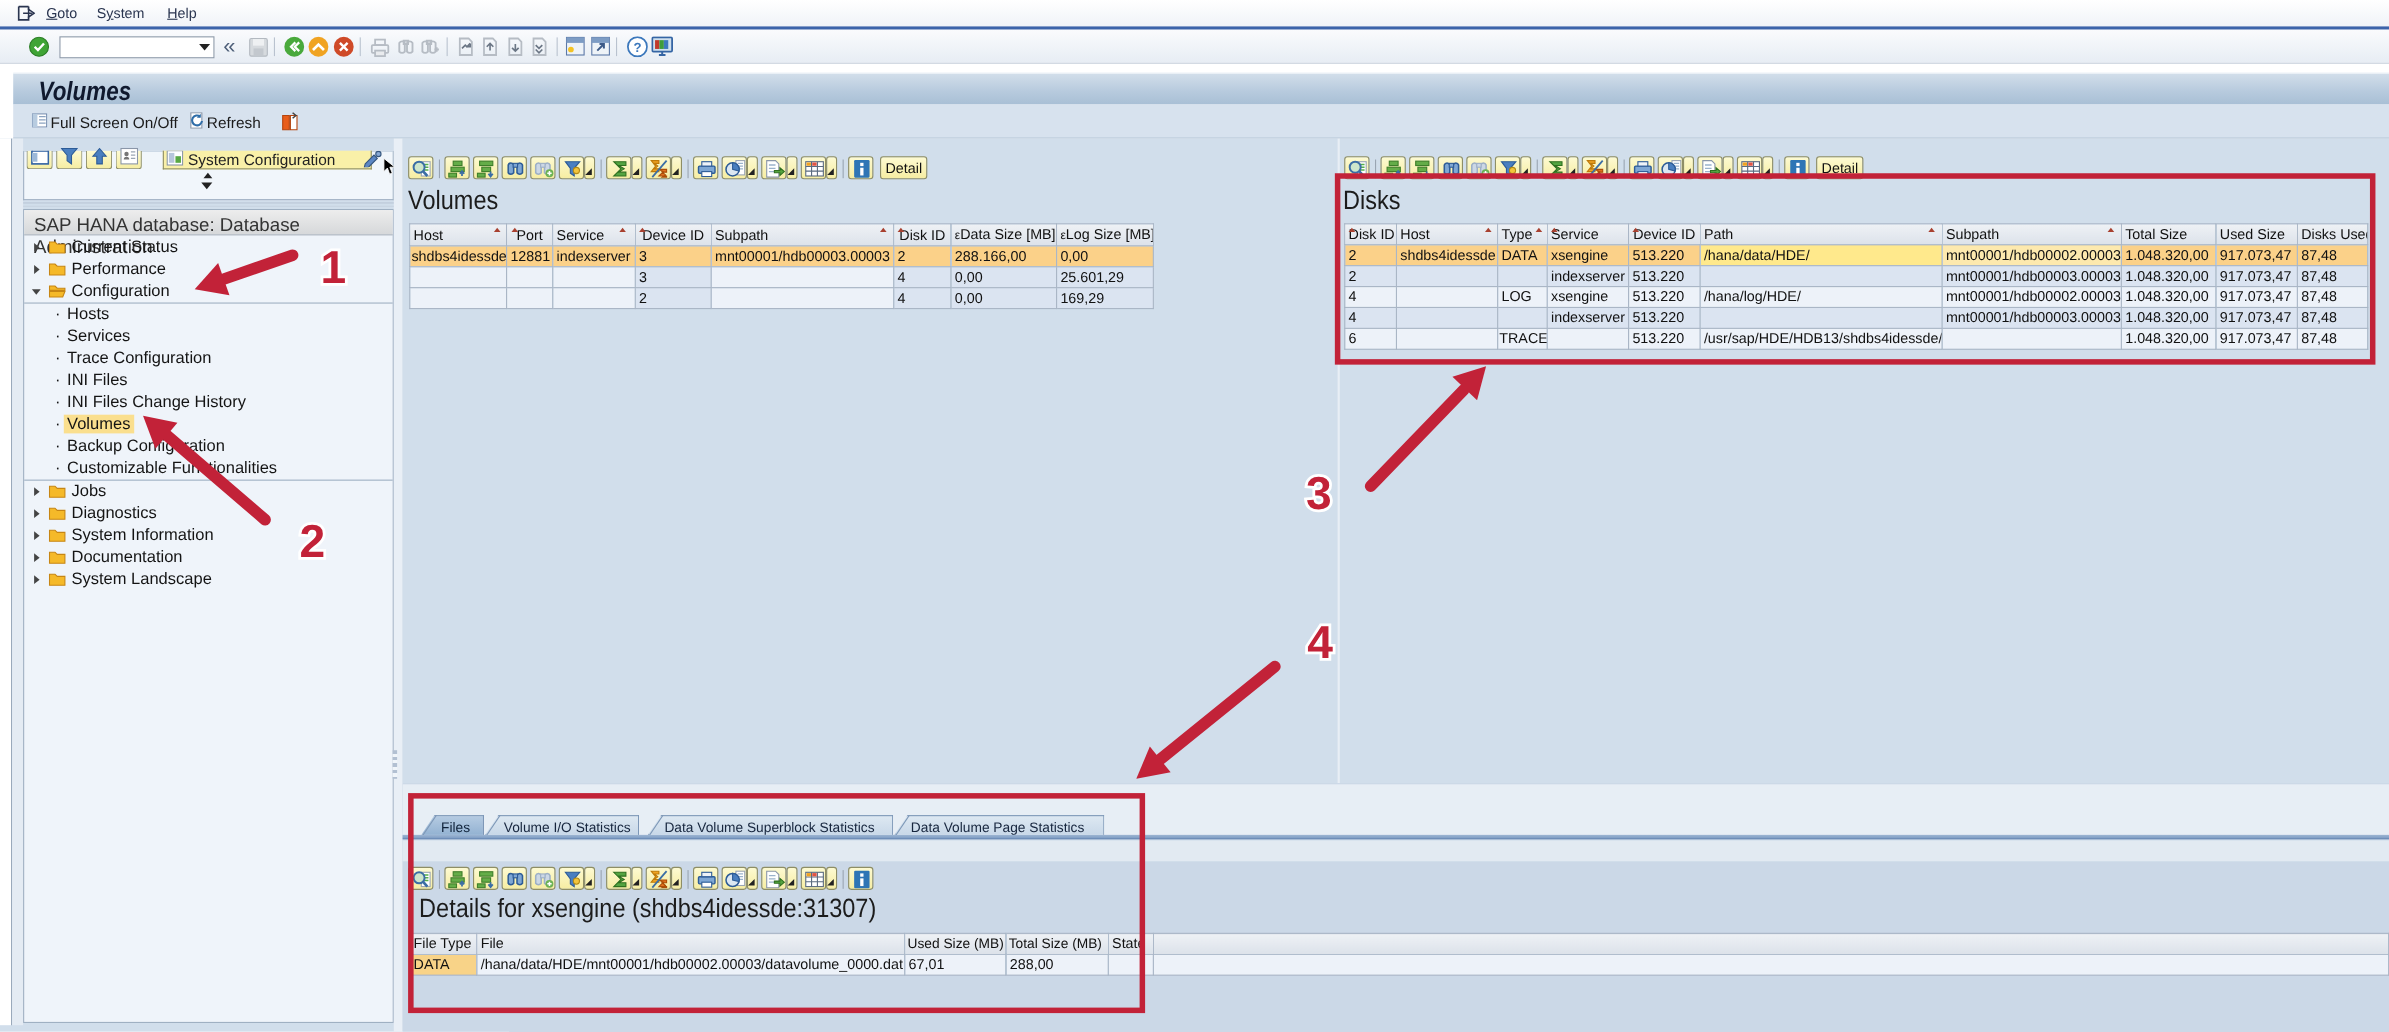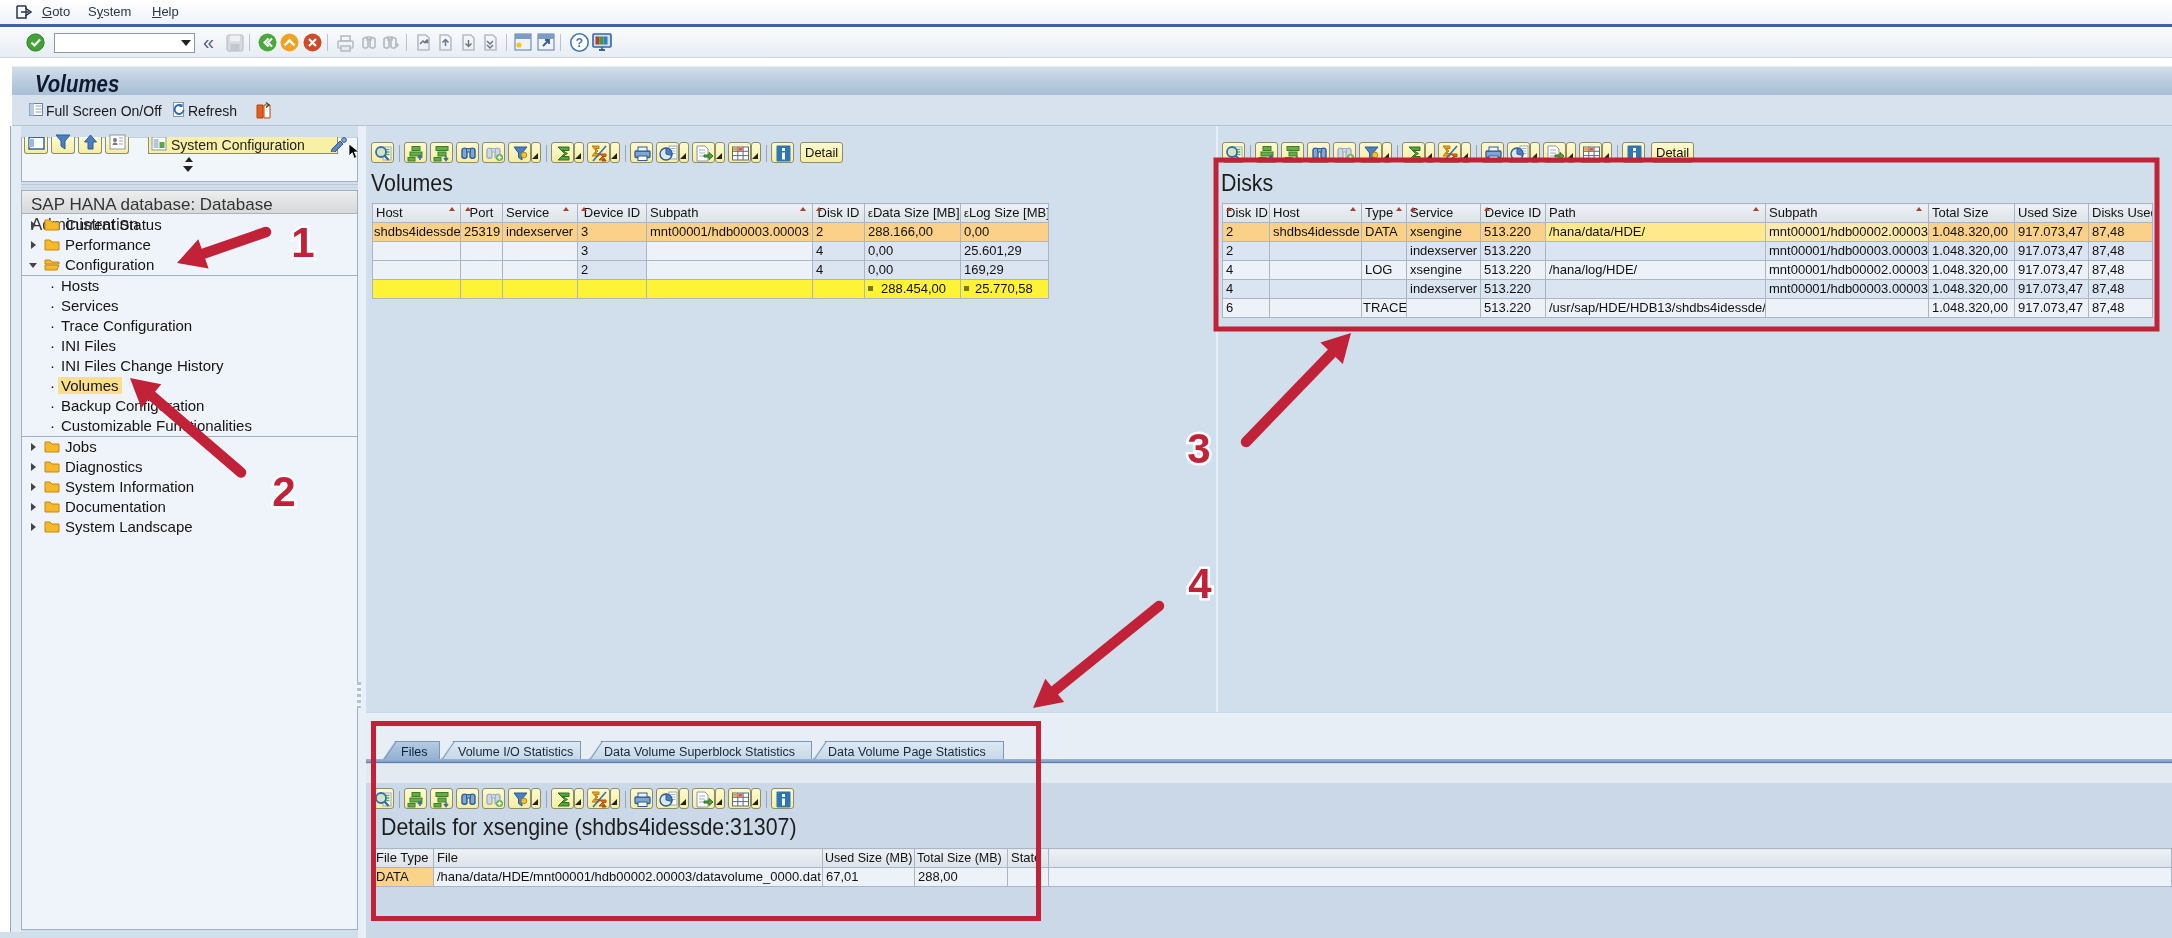--- a/index.html
+++ b/index.html
@@ -500,21 +500,21 @@
     <th>Subpath<div class="sorttri" style="right:6px"></div></th>
     <th>
           <div class="sorttri" style="left:3px"></div>
           <span class="num" style="display:block">Disk ID</span>
         </th>
     <th class="num"><span style="font-size:11px">ε</span>Data Size [MB]</th>
     <th class="num"><span style="font-size:11px">ε</span>Log Size [MB]</th>
   </tr>
   <tr class="rowO">
         <td style="padding:0 0 0 1px">shdbs4idessde</td>
-        <td class="num">25319</td>
+        <td class="num">12881</td>
         <td>indexserver</td>
         <td class="num">3</td>
         <td>mnt00001/hdb00003.00003</td>
         <td class="num">2</td>
         <td class="num">288.166,00</td>
         <td class="num">0,00</td>
       </tr>
   <tr>
         <td class="rowA"></td>
         <td class="rowA"></td>
@@ -527,30 +527,20 @@
       </tr>
   <tr>
         <td class="rowA"></td>
         <td class="rowA"></td>
         <td class="rowA"></td>
         <td class="rowB num">2</td>
         <td class="rowA"></td>
         <td class="rowB num">4</td>
         <td class="rowB num">0,00</td>
         <td class="rowB num">169,29</td>
-      </tr>
-  <tr class="rowY">
-        <td></td>
-        <td></td>
-        <td></td>
-        <td></td>
-        <td></td>
-        <td></td>
-        <td class="num"><span style="display:inline-block;width:5px;height:5px;background:#77771f;margin-right:8px;vertical-align:2px"></span>288.454,00</td>
-        <td class="num"><span style="display:inline-block;width:5px;height:5px;background:#77771f;margin-right:6px;vertical-align:2px"></span>25.770,58</td>
       </tr>
 </tbody>
   </table>
 
 <div class="alvbar" style="left:1222px;top:141px">
     <div class="ab">
       <svg width="19" height="17" viewBox="0 0 19 17">
         <rect x="9" y="2" width="8" height="13" fill="#fff" stroke="#9aa5b4"></rect>
         <path d="M10.5 4.5 h5 M10.5 7 h5 M10.5 9.5 h5" stroke="#55b04a" stroke-width="1.4"></path>
         <circle cx="7" cy="7" r="5" fill="#cde6cb" stroke="#3b6ea5" stroke-width="1.8"></circle>

